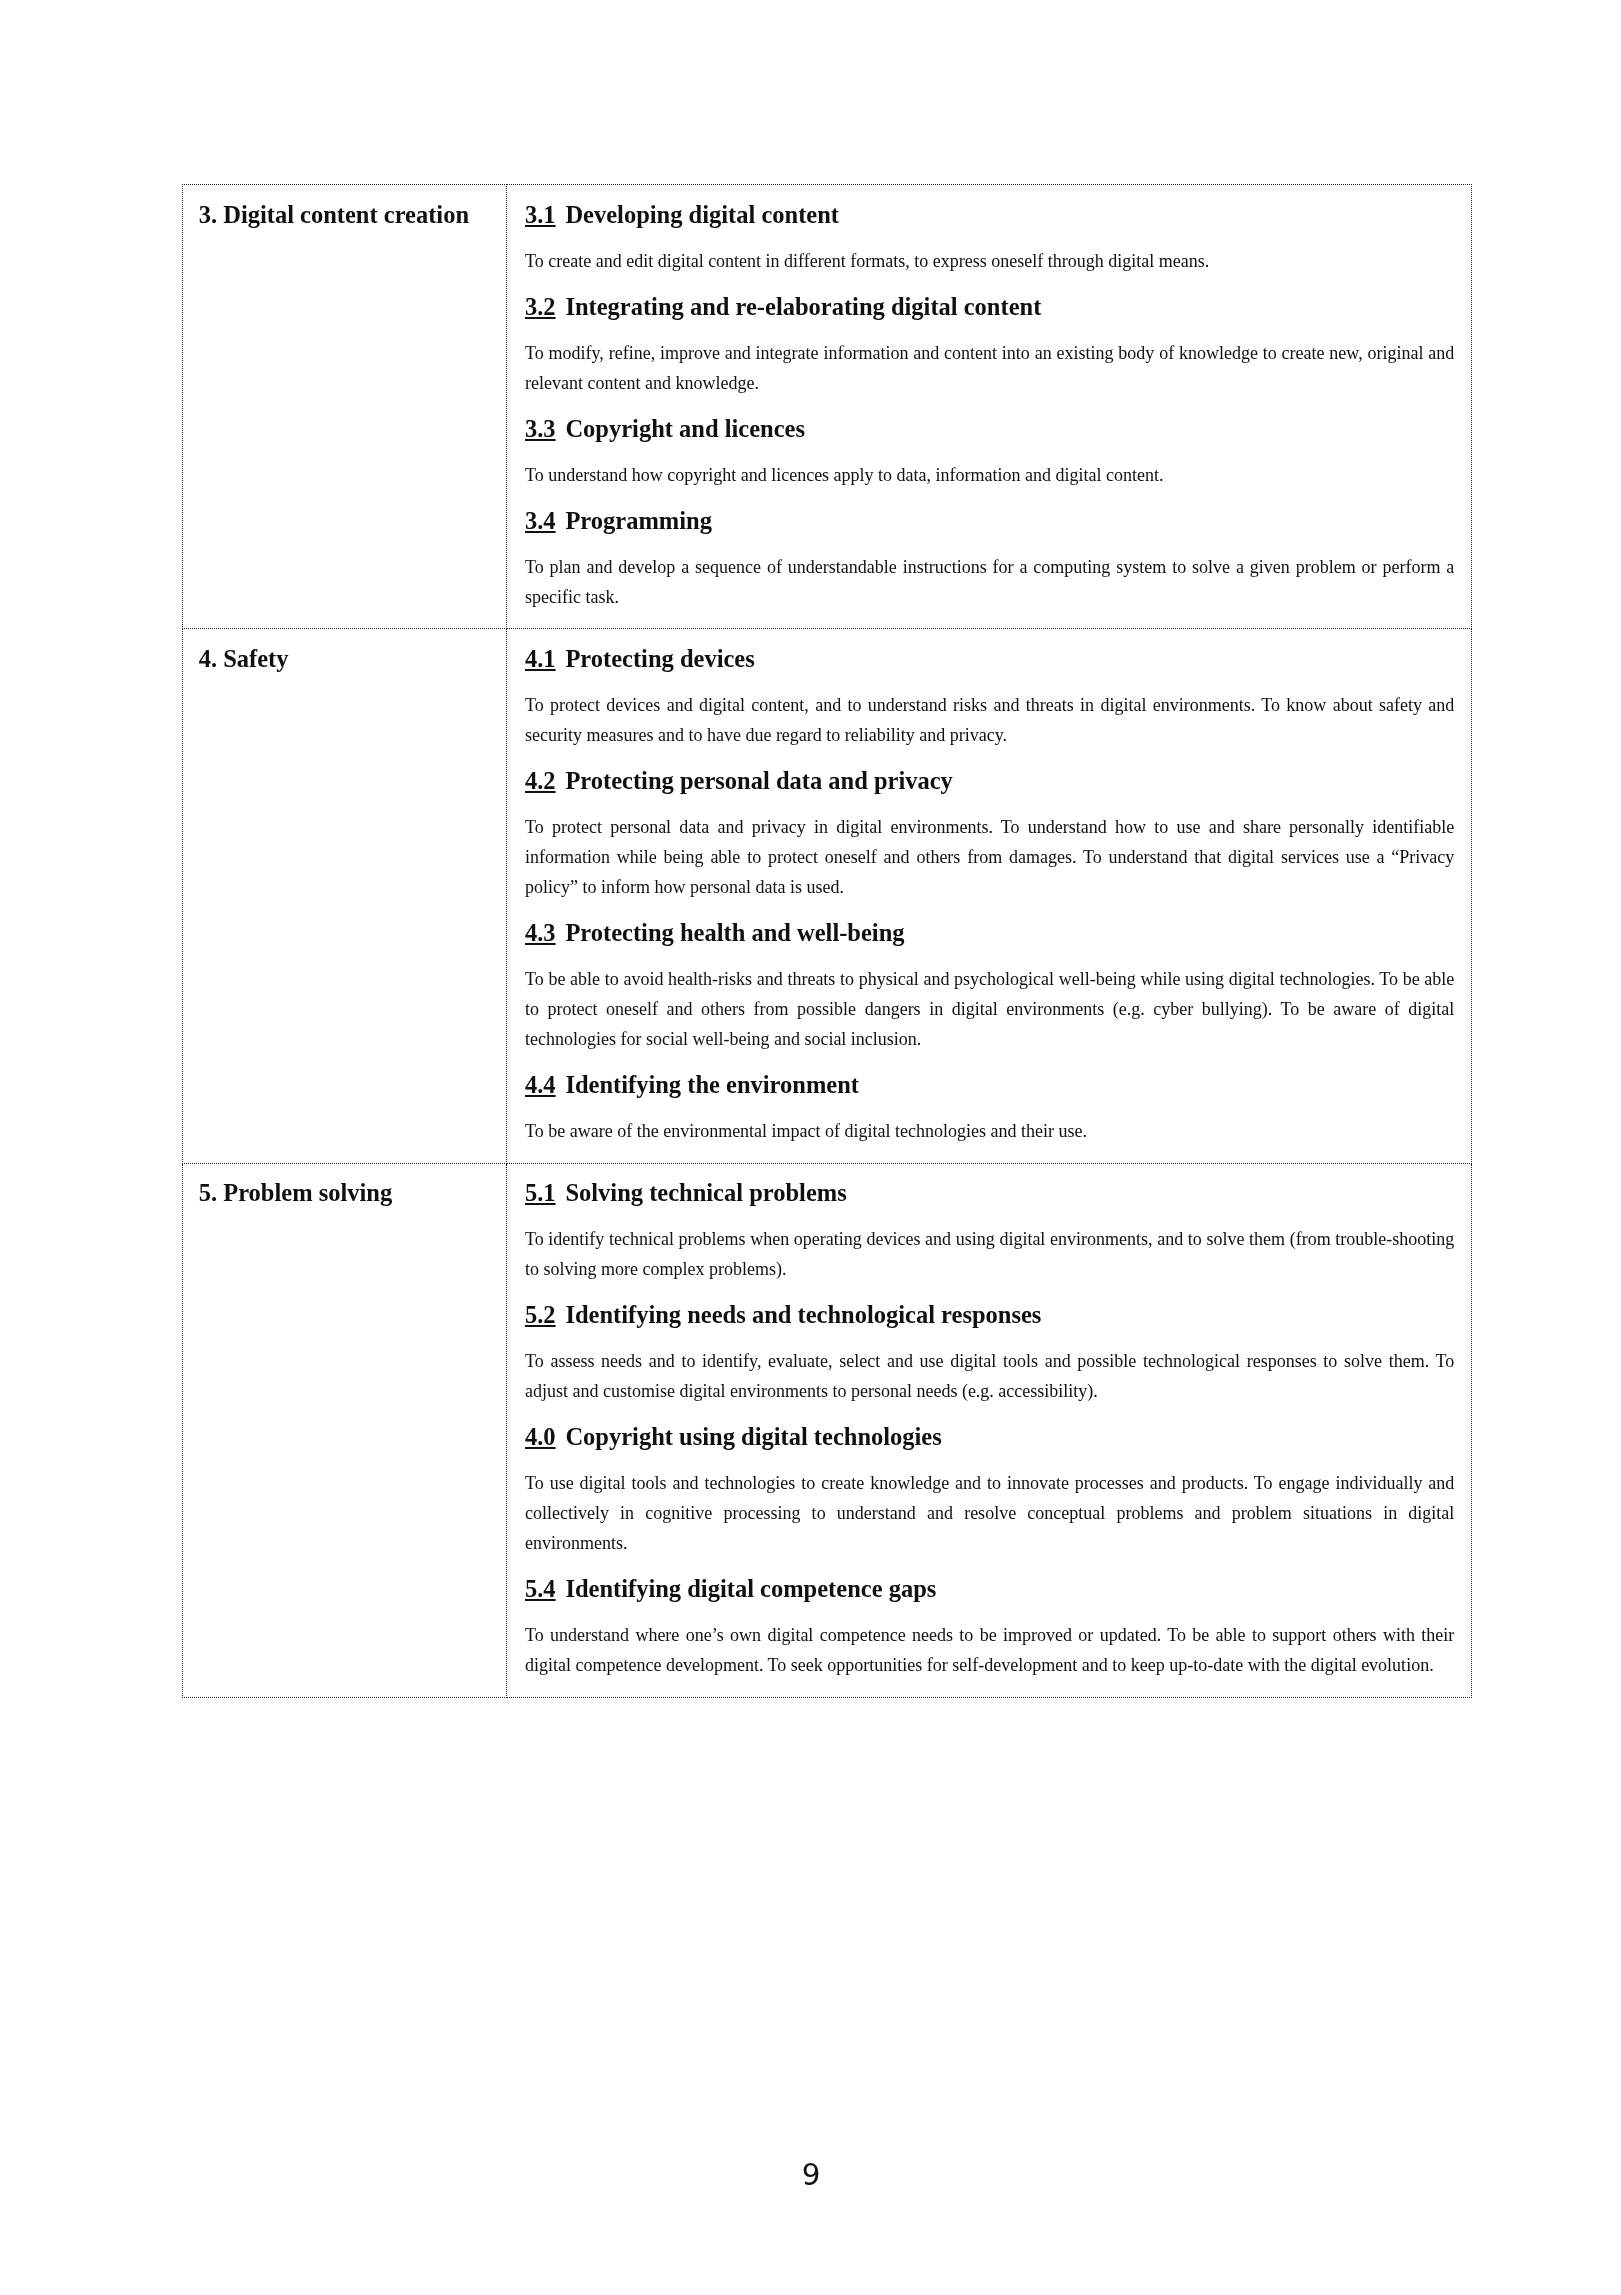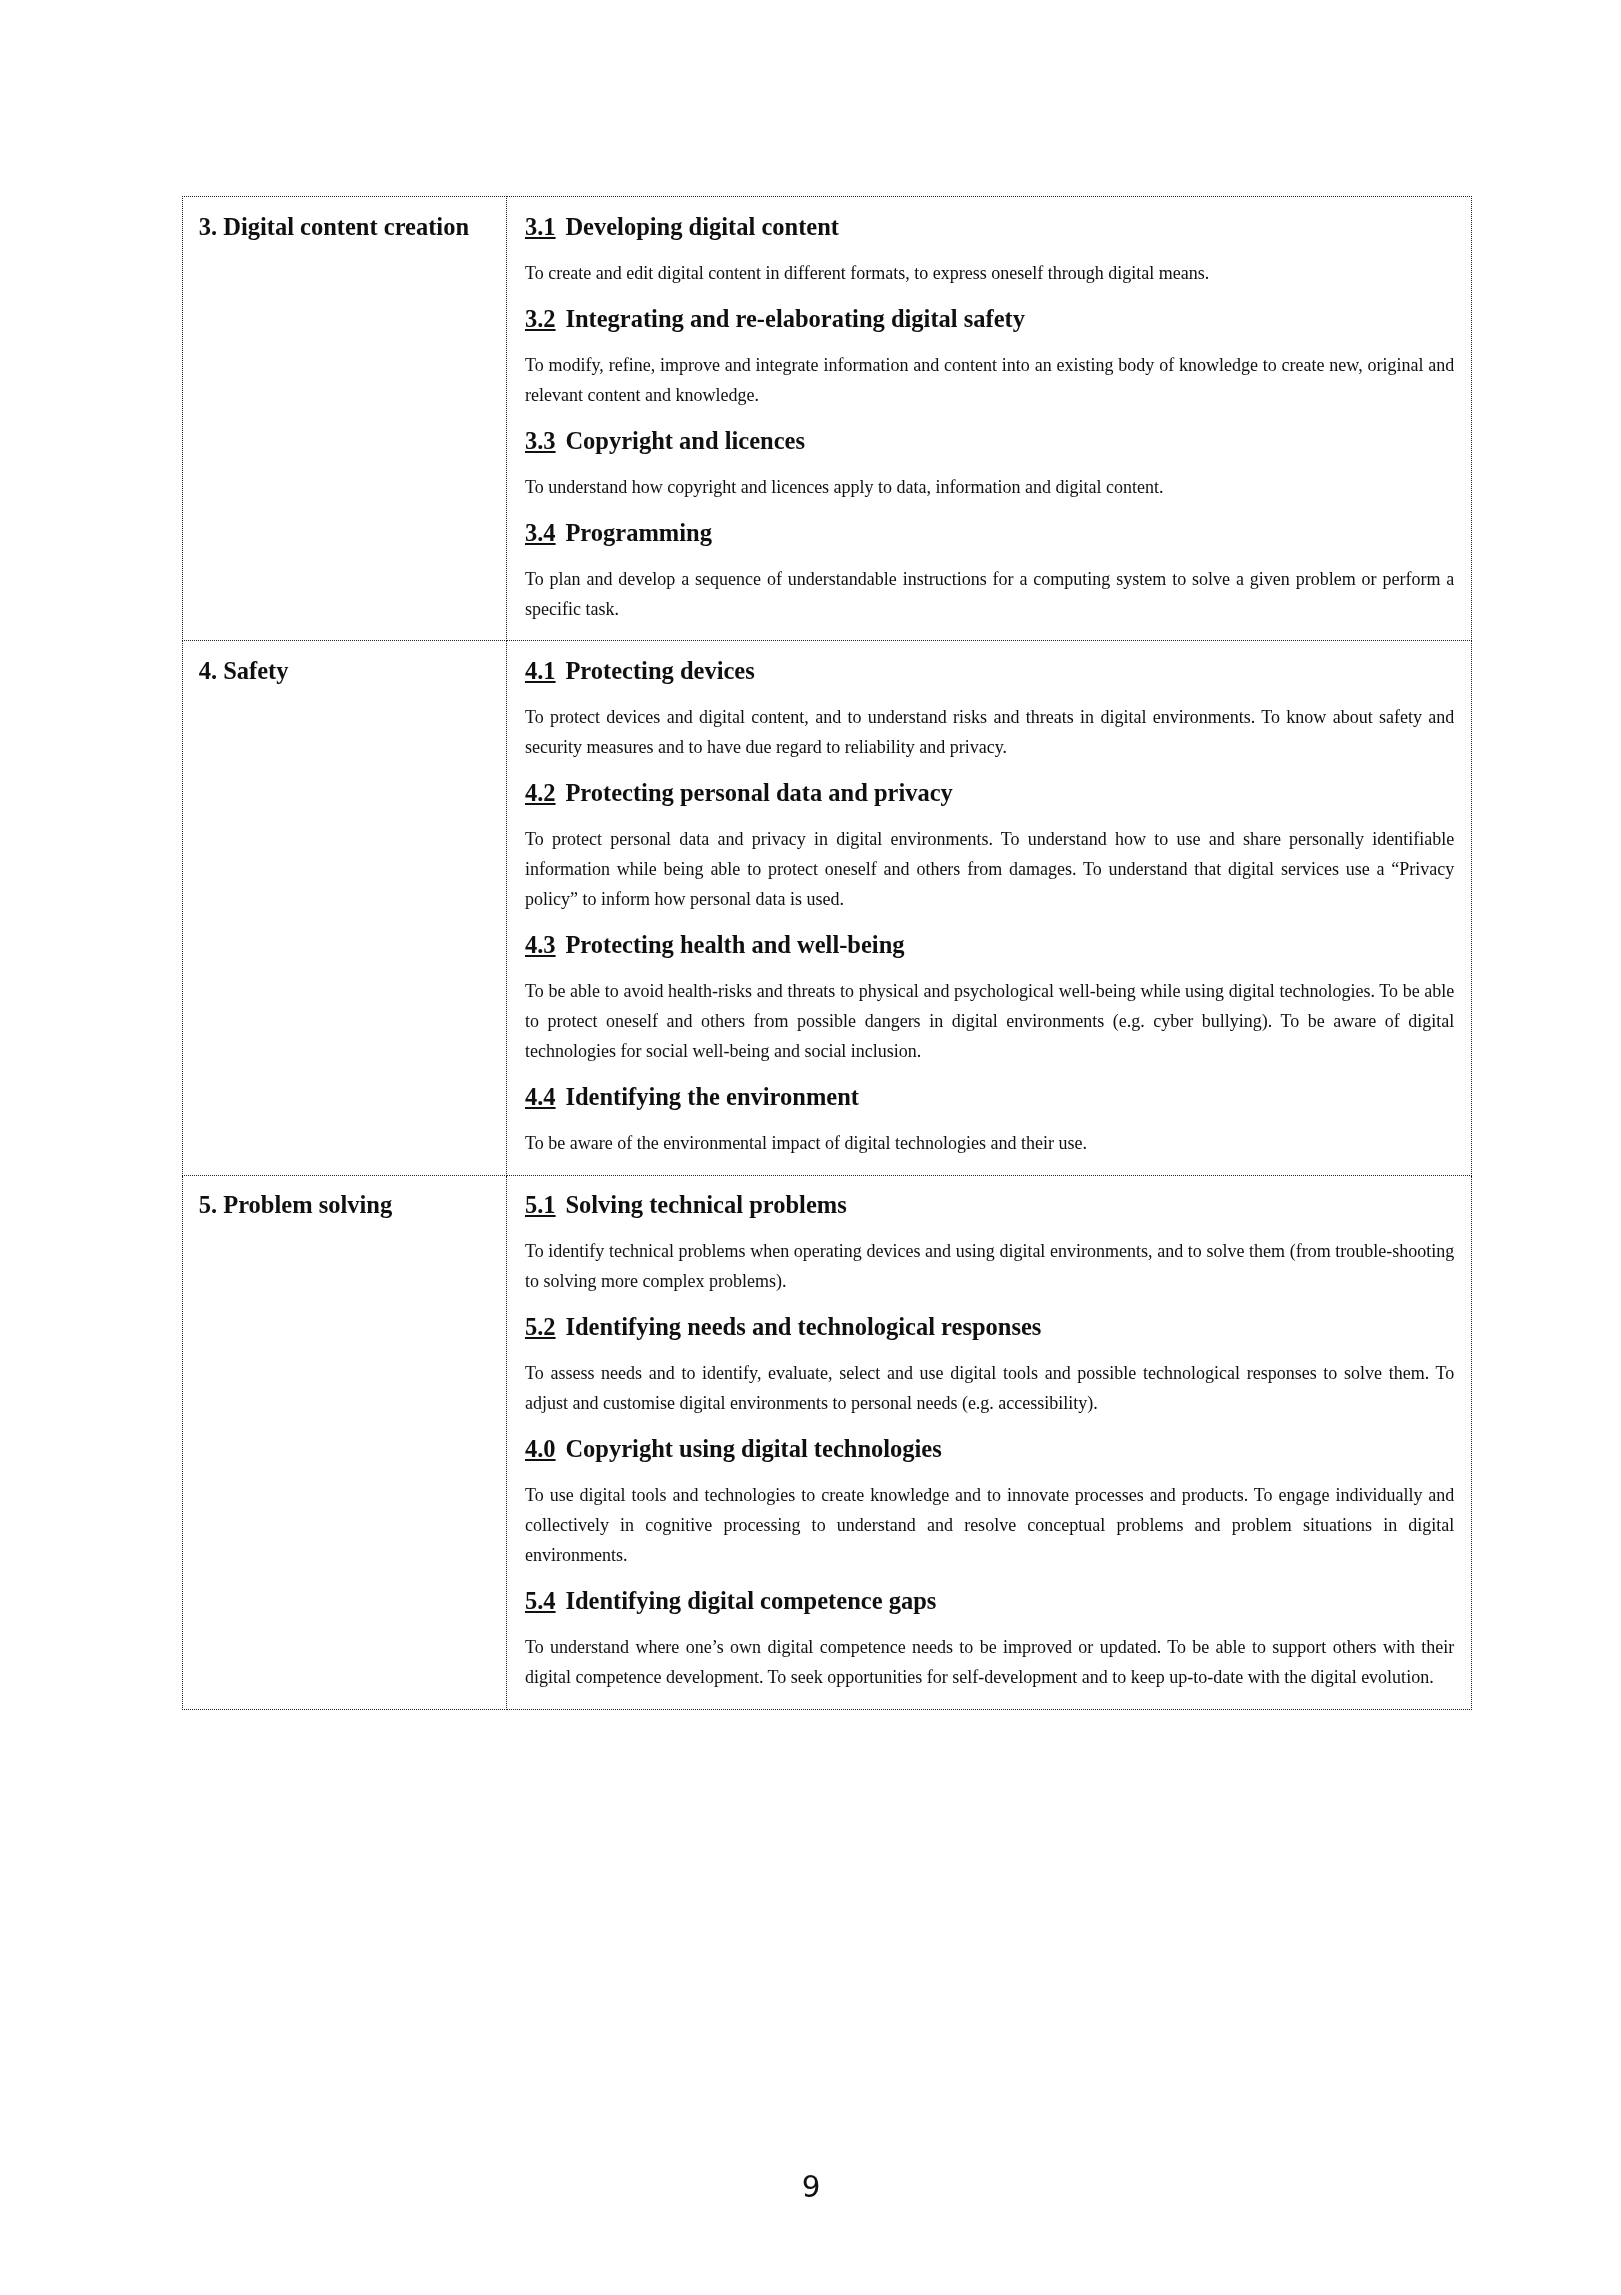--- a/index.html
+++ b/index.html
@@ -8,21 +8,20 @@
     background: #ffffff;
   }
   .page {
     position: relative;
     width: 1622px;
     height: 2284px;
     background: #ffffff;
     font-family: "Liberation Serif", "DejaVu Serif", serif;
     color: #101010;
     overflow: hidden;
-    margin-top: 12px;
   }
   table.competence-table {
     position: absolute;
     left: 182px;
     top: 184px;
     width: 1290px;
     border-collapse: collapse;
     table-layout: fixed;
   }
   table.competence-table td {
@@ -89,21 +88,21 @@
       <tr>
         <td class="area-cell">
           <p class="area-label">3. Digital content creation</p>
         </td>
         <td class="comp-cell">
           <div class="comp-block">
             <p class="comp-heading"><span class="comp-code">3.1</span><span>Developing digital content</span></p>
             <p class="comp-desc">To create and edit digital content in different formats, to express oneself through digital means.</p>
           </div>
           <div class="comp-block">
-            <p class="comp-heading"><span class="comp-code">3.2</span><span>Integrating and re-elaborating digital safety</span></p>
+            <p class="comp-heading"><span class="comp-code">3.2</span><span>Integrating and re-elaborating digital content</span></p>
             <p class="comp-desc">To modify, refine, improve and integrate information and content into an existing body of knowledge to create new, original and relevant content and knowledge.</p>
           </div>
           <div class="comp-block">
             <p class="comp-heading"><span class="comp-code">3.3</span><span>Copyright and licences</span></p>
             <p class="comp-desc">To understand how copyright and licences apply to data, information and digital content.</p>
           </div>
           <div class="comp-block">
             <p class="comp-heading"><span class="comp-code">3.4</span><span>Programming</span></p>
             <p class="comp-desc">To plan and develop a sequence of understandable instructions for a computing system to solve a given problem or perform a specific task.</p>
           </div>

